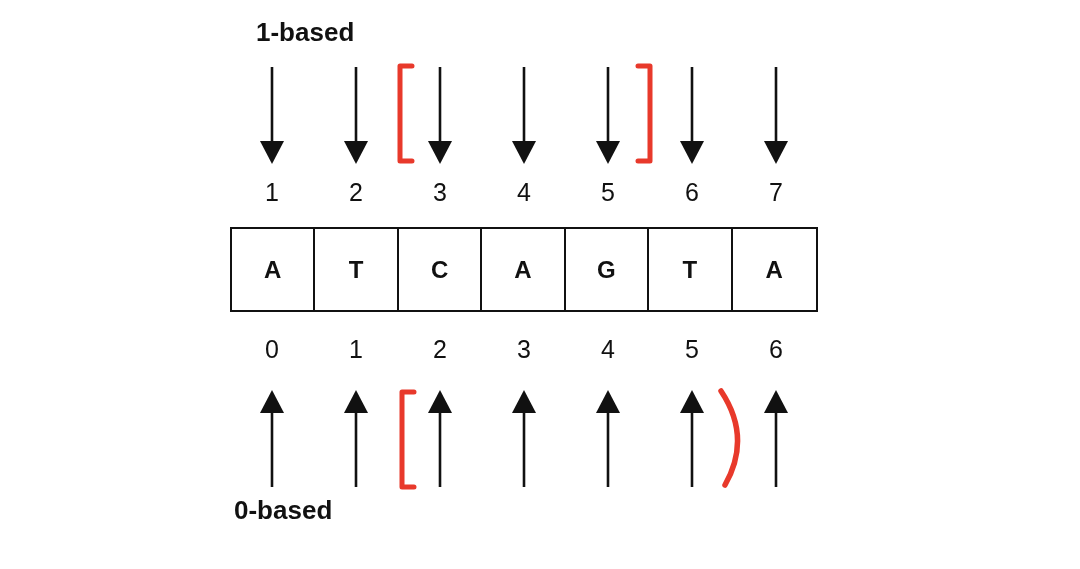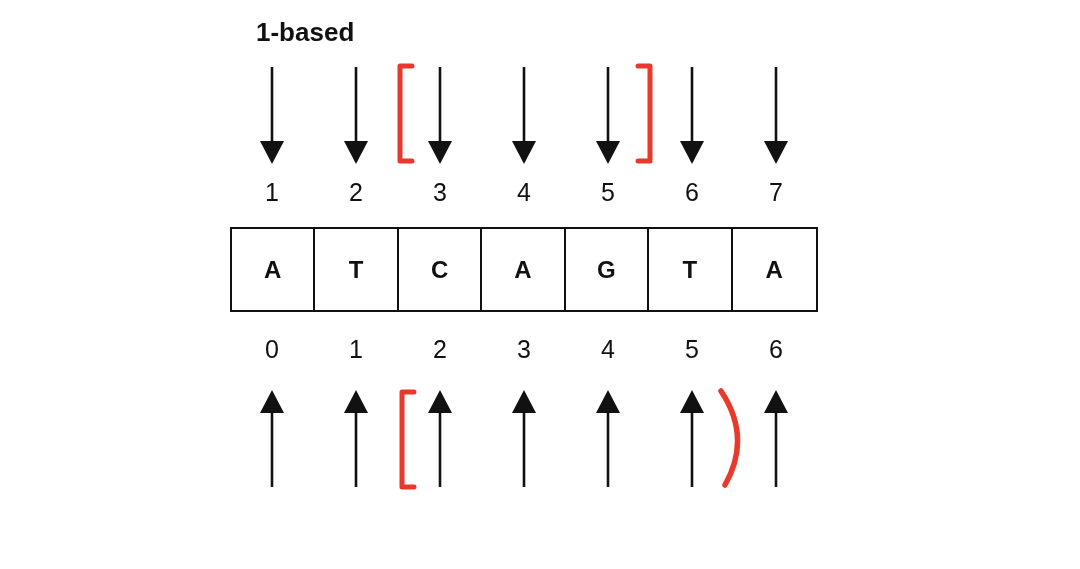--- a/index.html
+++ b/index.html
@@ -234,14 +234,15 @@
     <svg width="20" height="103" viewBox="0 0 20 103">
         <path d="M17 4 H5 V99 H17"></path>
       </svg>
   </div>
   <div id="paren-close-bottom" class="marker">
     <svg width="40" height="103" viewBox="0 0 40 103">
         <path d="M7 5 Q38 51.5 11 99"></path>
       </svg>
   </div>
 
+  <div id="label-zero-based" class="side-label">0-based</div>
 
 </div>
 
 </body></html>

